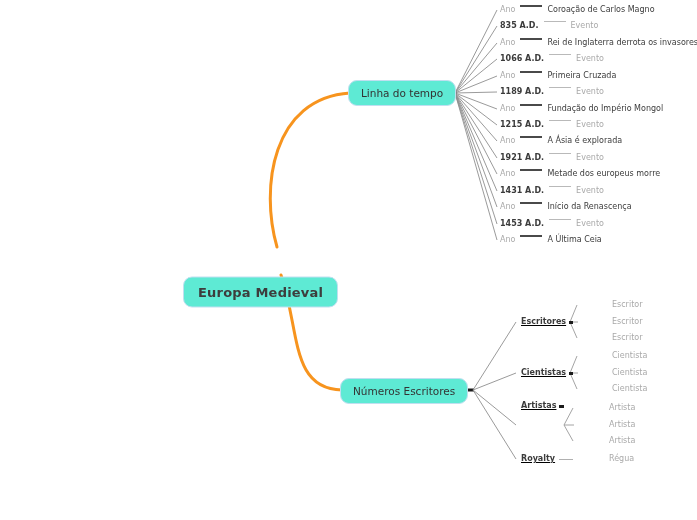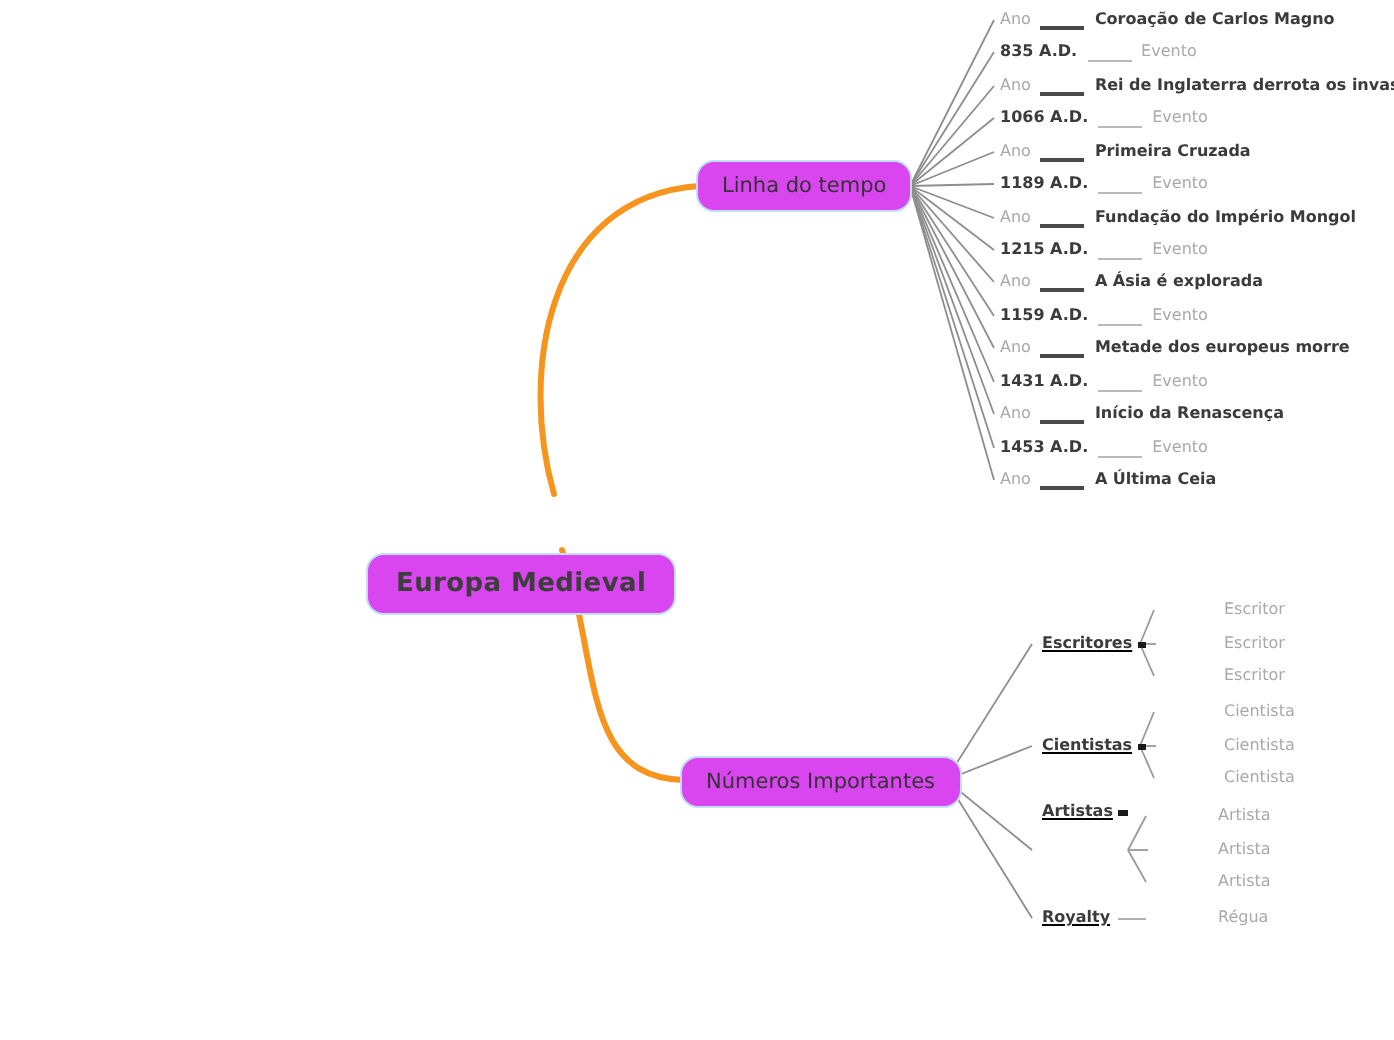--- a/index.html
+++ b/index.html
@@ -1,33 +1,33 @@
 <!DOCTYPE html>
 <html><head>
 <meta charset="utf-8">
 <style>
   html,body{margin:0;padding:0;width:697px;height:520px;background:#ffffff;overflow:hidden;
     font-family:"DejaVu Sans","Liberation Sans",sans-serif;}
   .stage{position:relative;width:697px;height:520px;}
   .stage svg{position:absolute;left:0;top:0;}
 
   
-  .node{position:absolute;transform:translateY(-50%);background:#d946ef;border:1px solid #c0dff0;
+  .node{position:absolute;transform:translateY(-50%);background:#5eead4;border:1px solid #c0dff0;
     border-radius:9px;white-space:nowrap;display:flex;align-items:center;justify-content:center;
     box-sizing:border-box;cursor:default;}
   .node.root{font-size:13px;font-weight:bold;color:#3d3d3d;padding:7px 14px;letter-spacing:.2px;margin-top:32px;}
   .node.branch{font-size:10.5px;color:#333;padding:6px 12px;}
 
   
-  .trow{position:absolute;left:500px;display:flex;align-items:flex-end;transform:translateY(-50%);
+  .trow{position:absolute;left:500px;display:flex;align-items:flex-start;transform:translateY(-50%);
     font-size:8px;line-height:10px;white-space:nowrap;}
   .lead{width:22px;margin:0 5px;flex:0 0 auto;}
   .trow[data-emphasis="value"] .tl{color:#a9a9a9;}
   .trow[data-emphasis="value"] .lead{background:#4a4a4a;height:2px;}
-  .trow[data-emphasis="value"] .tv{color:#3b3b3b;font-weight:bold;}
+  .trow[data-emphasis="value"] .tv{color:#3b3b3b;font-weight:normal;}
   .trow[data-emphasis="label"] .tl{color:#3b3b3b;font-weight:bold;}
   .trow[data-emphasis="label"] .lead{background:#b9b9b9;height:1px;}
   .trow[data-emphasis="label"] .tv{color:#a9a9a9;}
 
   
   .cat{position:absolute;display:flex;align-items:center;transform:translateY(-50%);
     font-size:8px;line-height:10px;white-space:nowrap;padding-left:4px;box-sizing:border-box;text-decoration:underline;}
   .cat .cl{color:#3b3b3b;font-weight:bold;}
   .cat .stub{flex:1;min-width:4px;height:3px;background:#1b1b1b;margin-left:3px;}
   .cat .lead-gray{flex:1;min-width:6px;height:1px;background:#b0b0b0;margin-left:4px;}
@@ -77,21 +77,21 @@
     <line x1="570" y1="373" x2="578" y2="373" stroke="#9a9a9a" stroke-width="0.9"></line>
     <line x1="570" y1="373" x2="577" y2="389" stroke="#9a9a9a" stroke-width="0.9"></line>
 
     <line x1="564" y1="425" x2="573" y2="408" stroke="#9a9a9a" stroke-width="0.9"></line>
     <line x1="564" y1="425" x2="574" y2="425" stroke="#9a9a9a" stroke-width="0.9"></line>
     <line x1="564" y1="425" x2="573" y2="441" stroke="#9a9a9a" stroke-width="0.9"></line>
   </svg>
 
   <div class="node root" style="left:183px;top:260px;">Europa Medieval</div>
   <div class="node branch" style="left:348px;top:93px;">Linha do tempo</div>
-  <div class="node branch" style="left:340px;top:391px;">Números Importantes</div>
+  <div class="node branch" style="left:340px;top:391px;">Números Escritores</div>
 
   <div class="trow" style="top:10px" data-emphasis="value">
       <span class="tl">Ano</span>
       <span class="lead"></span>
       <span class="tv">Coroação de Carlos Magno</span>
     </div>
   <div class="trow" style="top:26px" data-emphasis="label">
       <span class="tl">835 A.D.</span>
       <span class="lead"></span>
       <span class="tv">Evento</span>
@@ -125,21 +125,21 @@
       <span class="tl">1215 A.D.</span>
       <span class="lead"></span>
       <span class="tv">Evento</span>
     </div>
   <div class="trow" style="top:141px" data-emphasis="value">
       <span class="tl">Ano</span>
       <span class="lead"></span>
       <span class="tv">A Ásia é explorada</span>
     </div>
   <div class="trow" style="top:158px" data-emphasis="label">
-      <span class="tl">1159 A.D.</span>
+      <span class="tl">1921 A.D.</span>
       <span class="lead"></span>
       <span class="tv">Evento</span>
     </div>
   <div class="trow" style="top:174px" data-emphasis="value">
       <span class="tl">Ano</span>
       <span class="lead"></span>
       <span class="tv">Metade dos europeus morre</span>
     </div>
   <div class="trow" style="top:191px" data-emphasis="label">
       <span class="tl">1431 A.D.</span>

